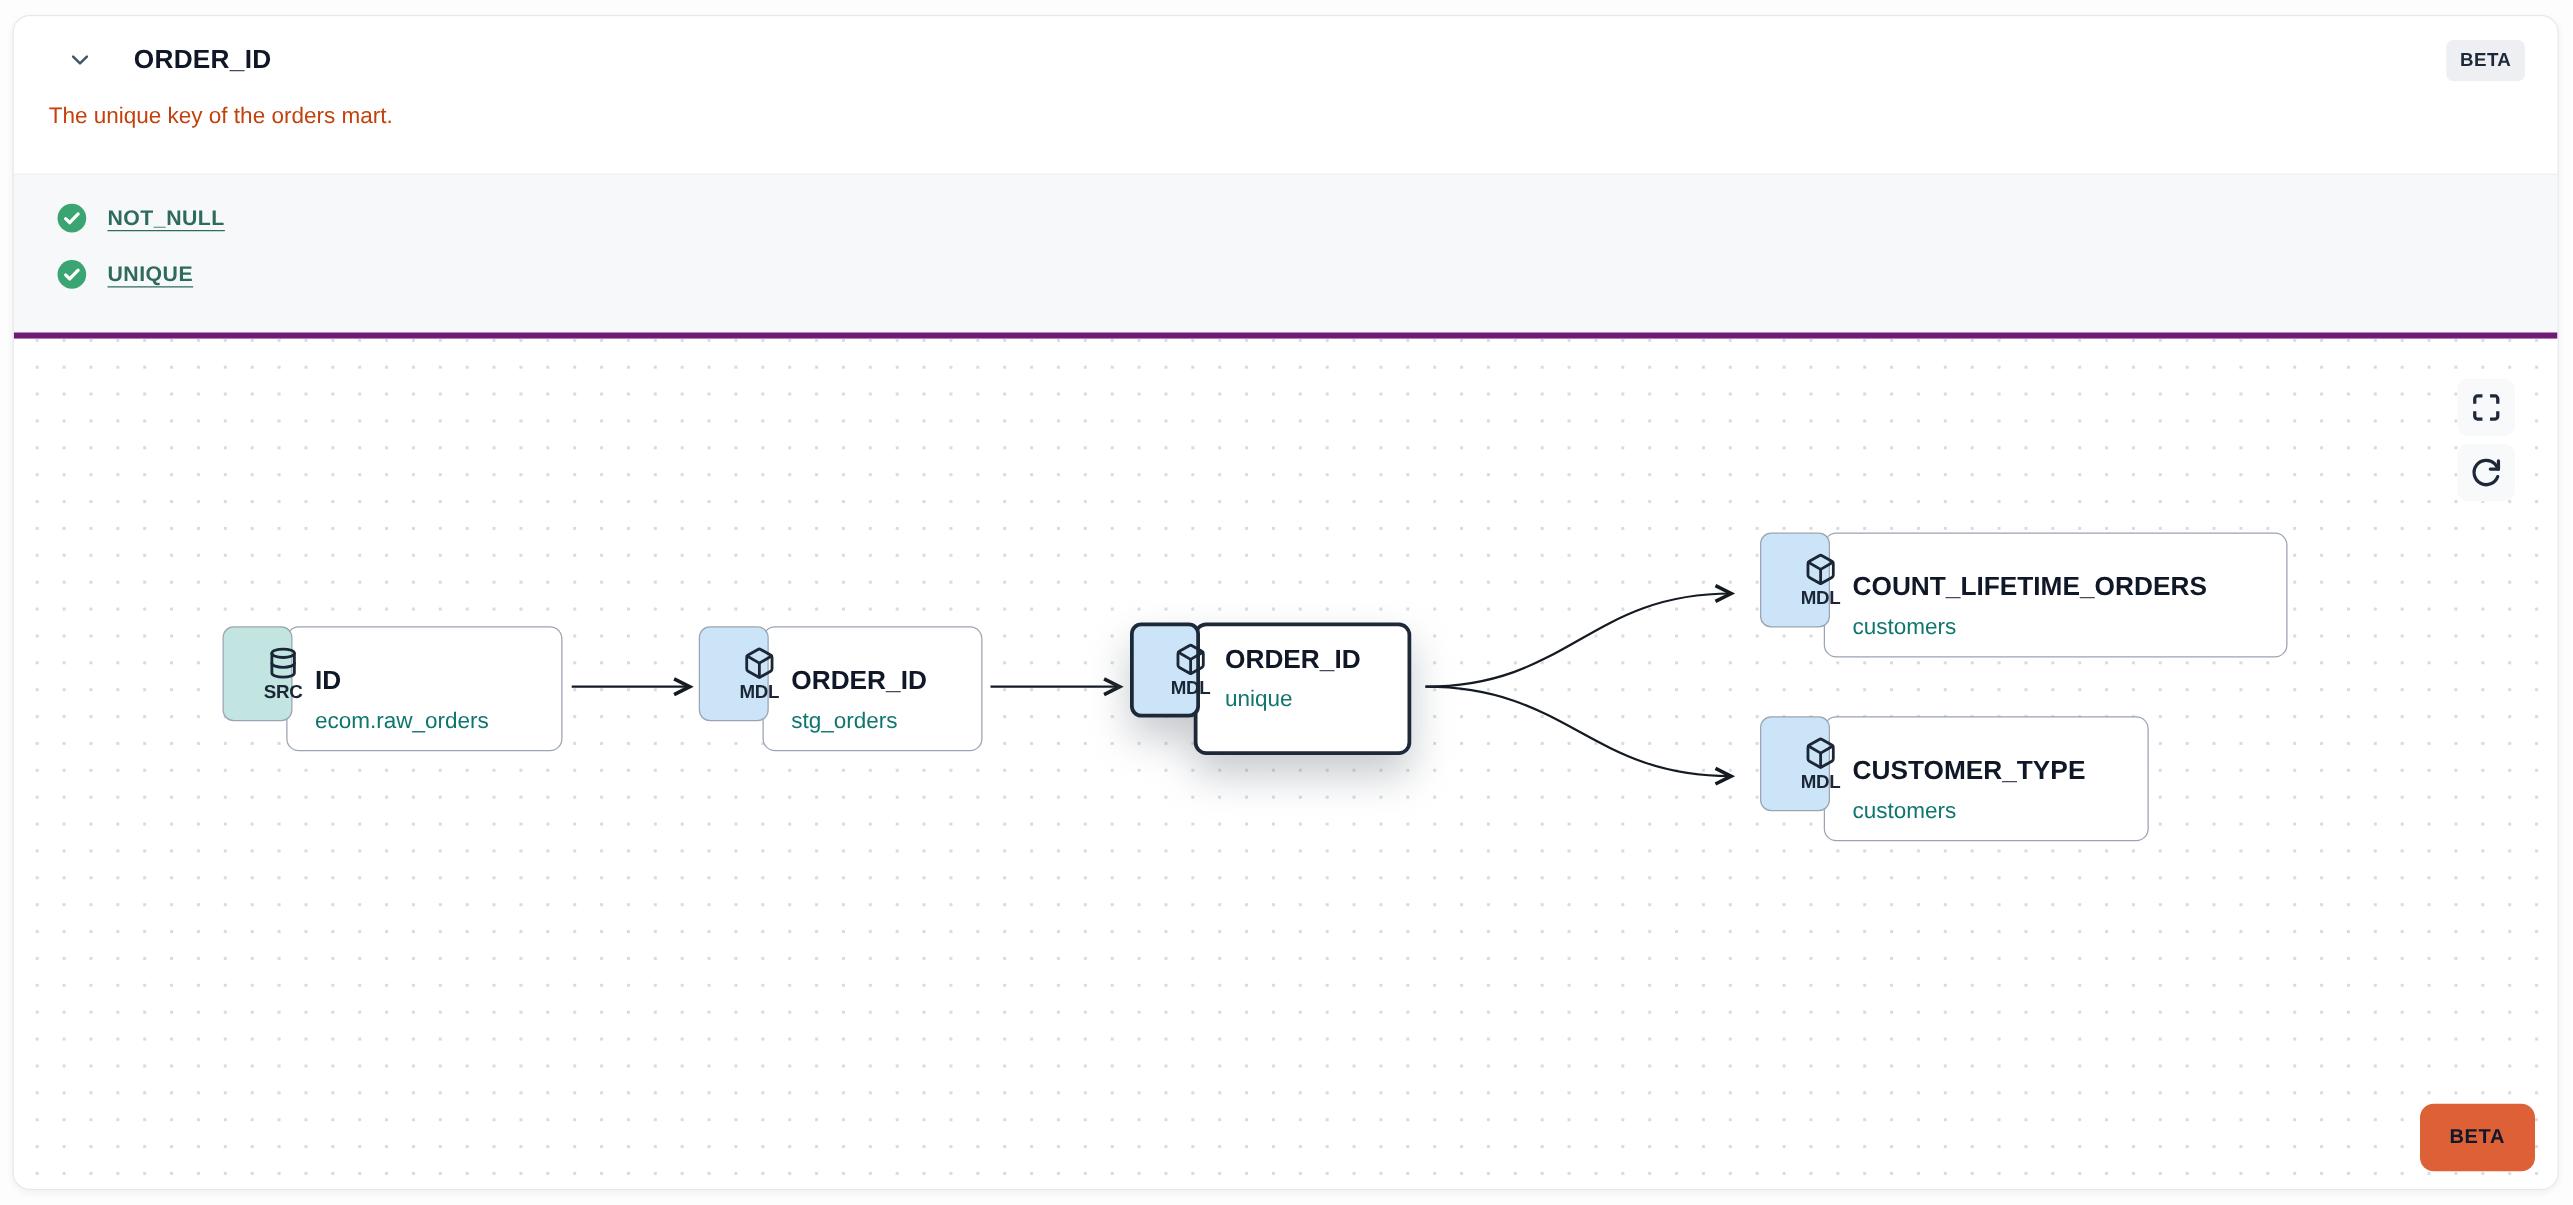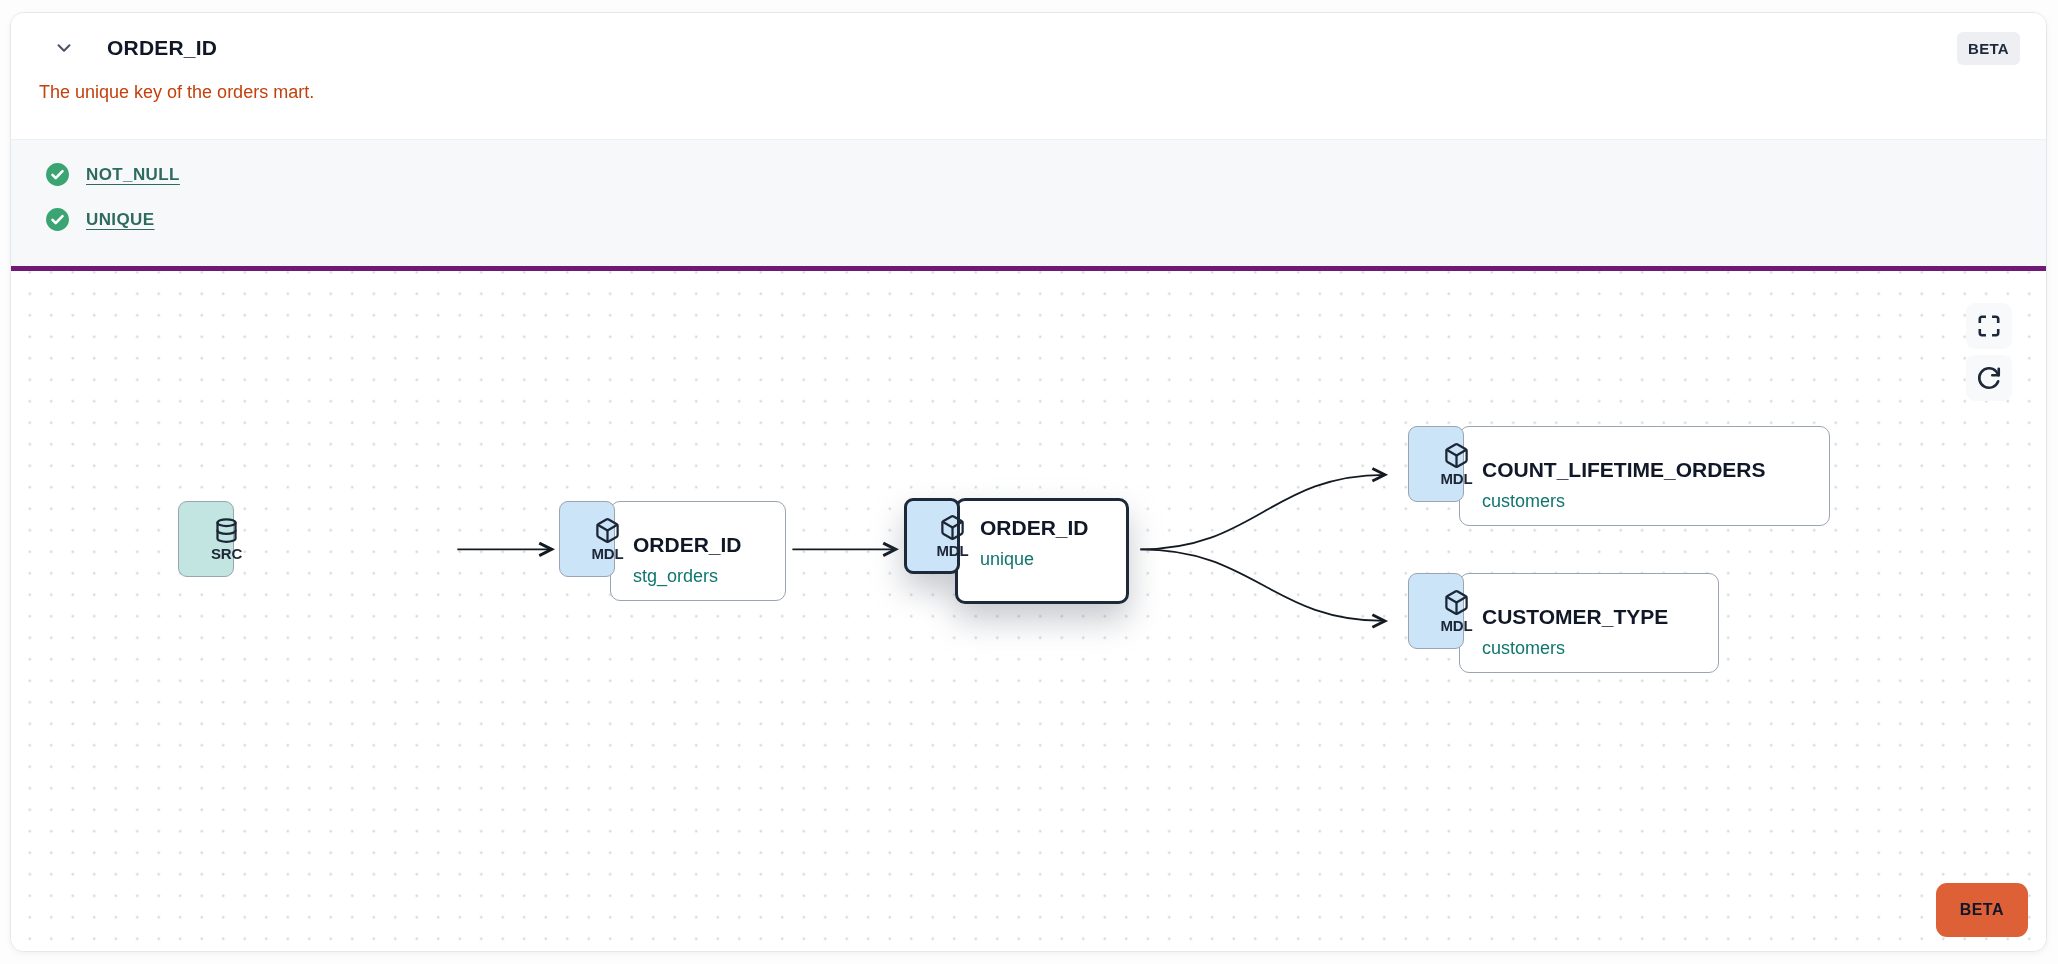--- a/index.html
+++ b/index.html
@@ -132,20 +132,24 @@
       <div class="kbadge src">
         <span>
           <svg width="27" height="27" viewBox="0 0 24 24" fill="none" stroke="#1b2636" stroke-width="2" stroke-linecap="round" stroke-linejoin="round">
               <ellipse cx="12" cy="5" rx="8" ry="3"></ellipse>
               <path d="M20 12c0 1.66-3.58 3-8 3s-8-1.34-8-3"></path>
               <path d="M4 5v14c0 1.66 3.58 3 8 3s8-1.34 8-3V5"></path>
             </svg>
         </span>
         <span class="kbadge-label">SRC</span>
       </div>
+      <div class="node-card">
+        <div class="node-title">ID</div>
+        <div class="node-sub">ecom.raw_orders</div>
+      </div>
     </div>
 
     <div class="node pos-stg">
       <div class="kbadge">
         <span>
           <svg width="27" height="27" viewBox="0 0 24 24" fill="none" stroke="#1b2636" stroke-width="2" stroke-linecap="round" stroke-linejoin="round">
               <path d="M21 16V8a2 2 0 0 0-1-1.73l-7-4a2 2 0 0 0-2 0l-7 4A2 2 0 0 0 3 8v8a2 2 0 0 0 1 1.73l7 4a2 2 0 0 0 2 0l7-4A2 2 0 0 0 21 16z"></path>
               <polyline points="3.27 6.96 12 12.01 20.73 6.96"></polyline>
               <line x1="12" y1="22.08" x2="12" y2="12"></line>
             </svg>

